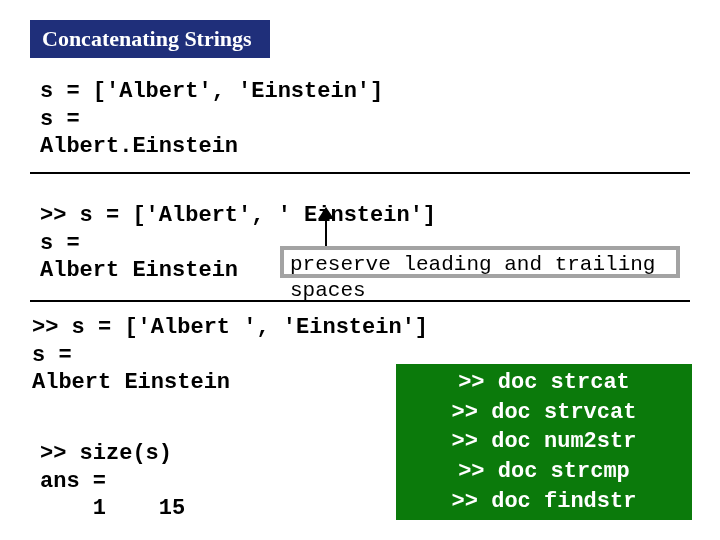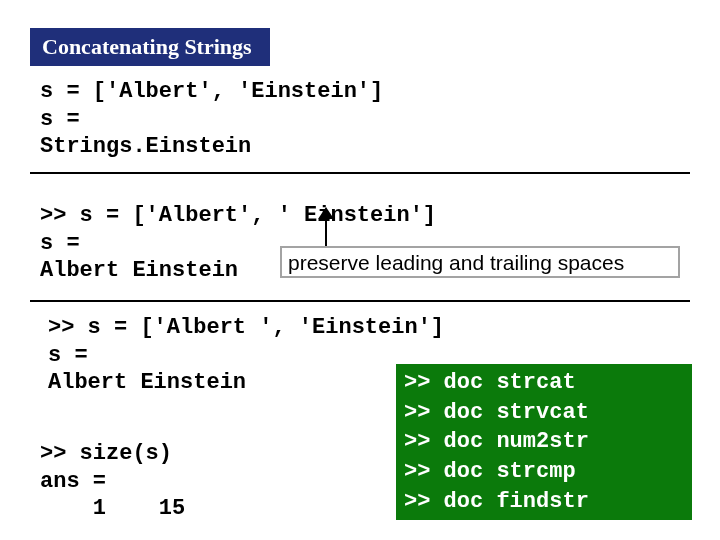--- a/index.html
+++ b/index.html
@@ -14,21 +14,20 @@
   }
   .title-bar {
     position: absolute;
     top: 20px;
     left: 30px;
     background: #1f2f7a;
     color: #ffffff;
     font-weight: bold;
     font-size: 22px;
     padding: 6px 18px 6px 12px;
-    margin-top: 8px;
   }
   .code {
     font-family: "Courier New", monospace;
     font-weight: bold;
     font-size: 22px;
     line-height: 1.25;
     white-space: pre;
     color: #000000;
     position: absolute;
   }
@@ -42,23 +41,23 @@
   }
   .hr1 { top: 172px; }
   .hr2 { top: 300px; }
   .block2 { top: 202px; left: 40px; }
   .annot-box {
     position: absolute;
     top: 246px;
     left: 280px;
     width: 400px;
     height: 32px;
-    border: 2px solid #a3a3a3;
+    border: 4px solid #a3a3a3;
     background: #ffffff;
-    font-family: Liberation Sans, sans-serif;
+    font-family: Liberation Mono, monospace;
     font-size: 21px;
     font-weight: normal;
     padding: 2px 6px;
     box-sizing: border-box;
     line-height: 26px;
   }
   .arrow-wrap {
     position: absolute;
     top: 207px;
     left: 316px;
@@ -76,47 +75,48 @@
   .arrow-head {
     position: absolute;
     left: 2px;
     top: 0;
     width: 0;
     height: 0;
     border-left: 8px solid transparent;
     border-right: 8px solid transparent;
     border-bottom: 12px solid #000000;
   }
-  .block3 { top: 314px; left: 48px; }
+  .block3 { top: 314px; left: 32px; }
   .block4 { top: 440px; left: 40px; }
   .doc-box {
     position: absolute;
     top: 364px;
     left: 396px;
     width: 296px;
     height: 156px;
     background: #0b7a0b;
     color: #ffffff;
     font-family: "Courier New", monospace;
     font-weight: bold;
     font-size: 22px;
     line-height: 1.35;
     white-space: pre;
     padding: 4px 8px;
     box-sizing: border-box;
+    text-align: center;
   }
 </style>
 </head>
 <body>
 
 <div class="title-bar">Concatenating Strings</div>
 
 <div class="code block1">s = ['Albert', 'Einstein']
 s =
-Strings.Einstein</div>
+Albert.Einstein</div>
 
 <div class="hr hr1"></div>
 
 <div class="code block2">&gt;&gt; s = ['Albert', ' Einstein']
 s =
 Albert Einstein</div>
 
 <div class="arrow-wrap">
   <div class="arrow-head"></div>
   <div class="arrow-line"></div>

